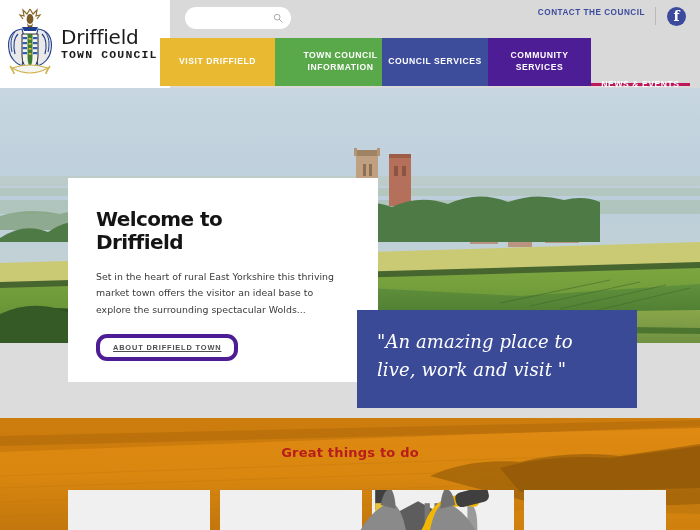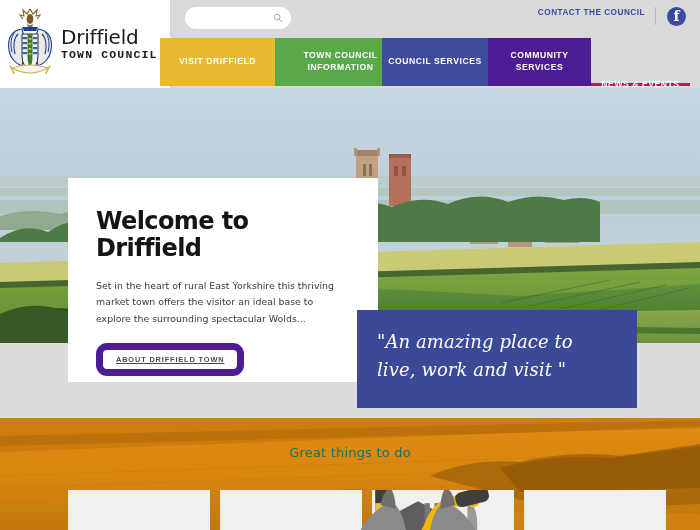--- a/index.html
+++ b/index.html
@@ -85,30 +85,30 @@
     overflow: hidden; background: #bcd0dc;
   }
   .hero svg { display: block; width: 700px; height: 255px; }
 
   
   .welcome-card {
     position: absolute; left: 68px; top: 178px; width: 310px; height: 204px;
     background: #ffffff; z-index: 5; padding: 30px 28px 0 28px;
   }
   .welcome-title {
-    font-size: 24px; line-height: 1.14; font-weight: bold; color: #141414;
+    font-size: 20px; line-height: 1.14; font-weight: bold; color: #141414;
     letter-spacing: -0.6px; font-family: "DejaVu Sans", sans-serif;
   }
   .welcome-body {
     margin-top: 15px; font-size: 9.4px; line-height: 1.75; color: #3a3a3a;
     font-family: "DejaVu Sans", sans-serif;
   }
   .about-btn {
     display: inline-block; margin-top: 16px; padding: 5px 13px;
-    border: 7px solid #4c1d95; border-radius: 11px;
+    border: 4px solid #4c1d95; border-radius: 11px;
     font-size: 7.4px; font-weight: bold; letter-spacing: .85px; color: #4c4c4c;
     background: #fff; cursor: pointer; white-space: nowrap;
   }
 
   
   .quote-box {
     position: absolute; left: 357px; top: 310px; width: 280px; height: 98px;
     background: #3b4a96; z-index: 6;
     padding: 18px 20px 0 20px;
   }
@@ -124,21 +124,21 @@
   }
 
   
   .things {
     position: absolute; left: 0; top: 418px; width: 700px; height: 112px;
     overflow: hidden;
   }
   .things svg { position: absolute; inset: 0; width: 700px; height: 112px; }
   .things-title {
     position: absolute; top: 27px; left: 0; width: 700px; text-align: center;
-    color: #0f766e; font-size: 13px; font-weight: normal; letter-spacing: .2px;
+    color: #b91c1c; font-size: 13px; font-weight: bold; letter-spacing: .2px;
     font-family: "DejaVu Sans", sans-serif; z-index: 3;
   }
   .card-row {
     position: absolute; left: 68px; top: 72px; width: 596px; height: 60px;
     display: flex; gap: 10px; z-index: 3;
   }
   .thing-card {
     flex: 0 0 142px; height: 60px; background: #f0f0f0;
     display: flex; align-items: flex-start; justify-content: center;
     padding-top: 13px; cursor: pointer;

